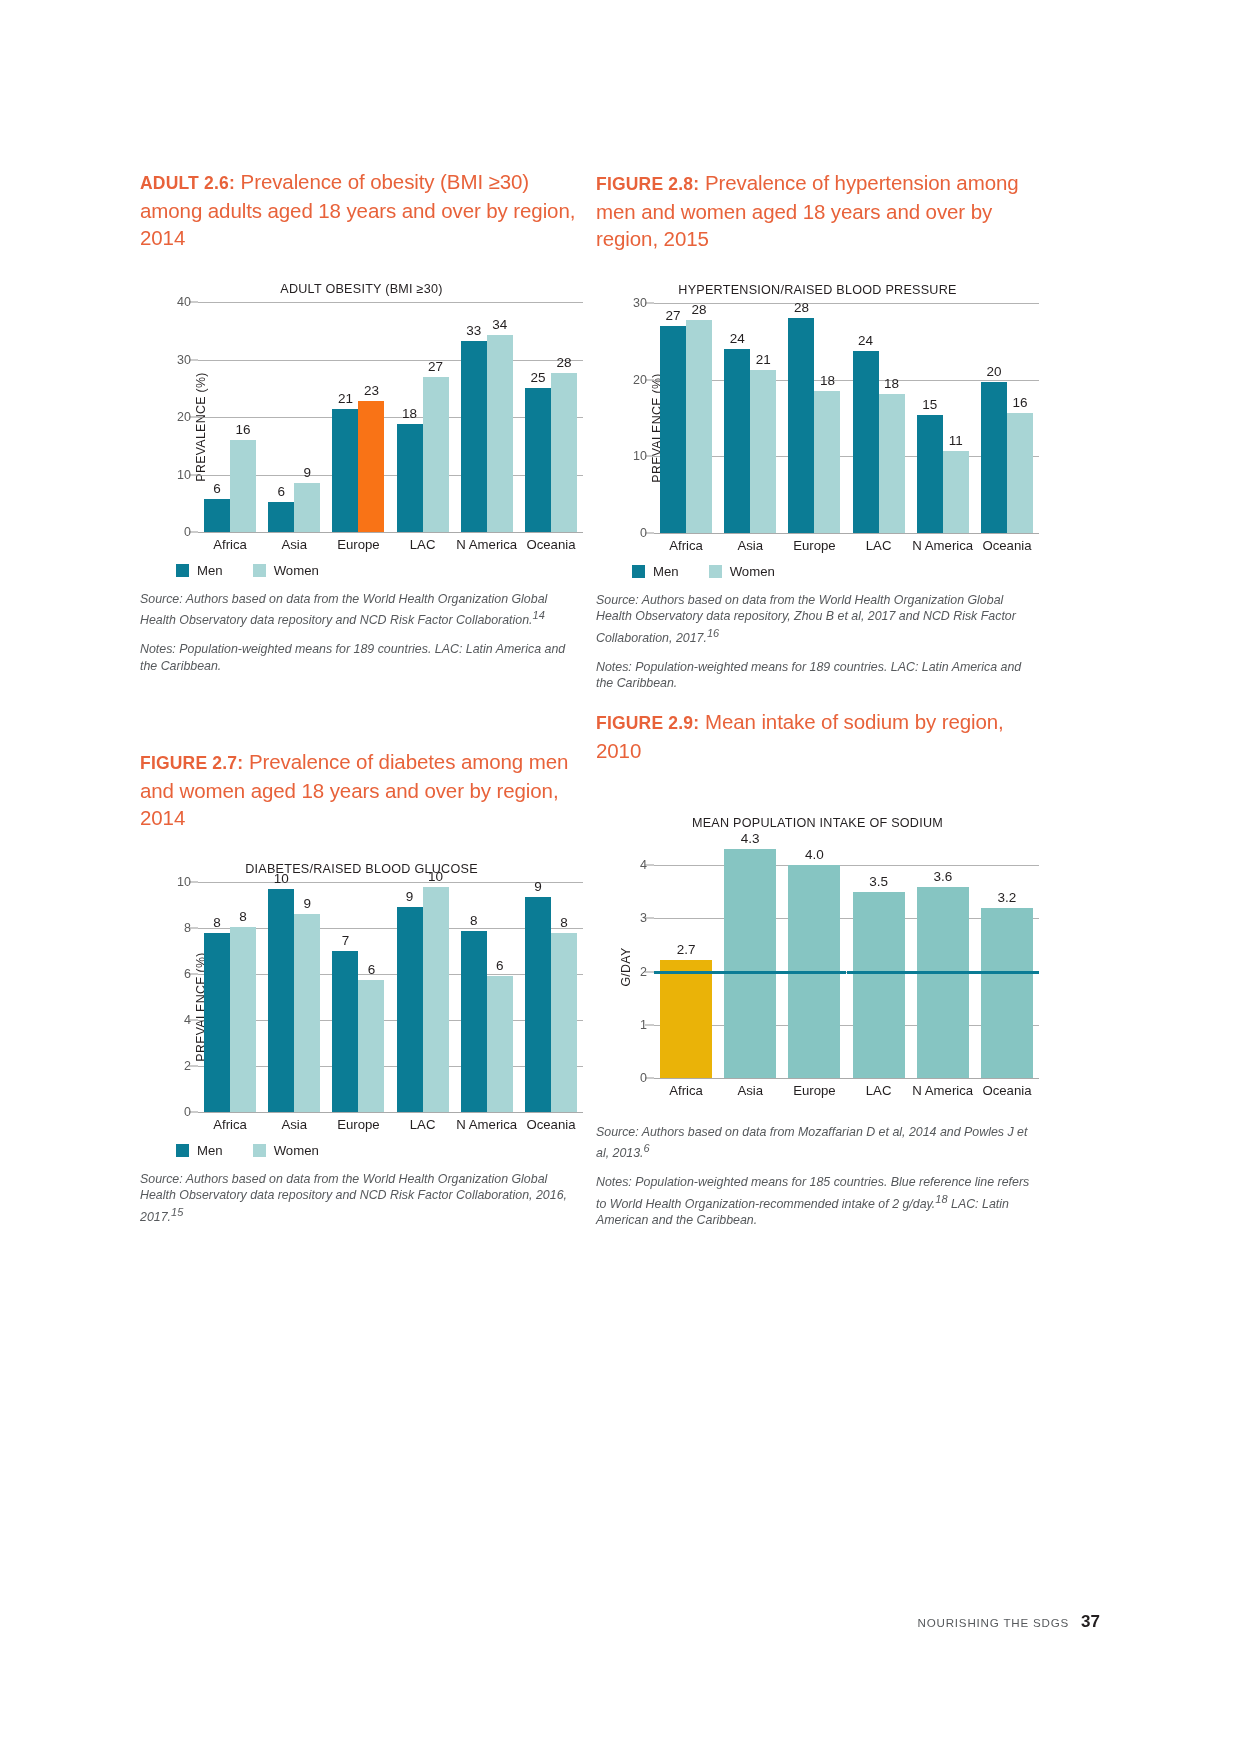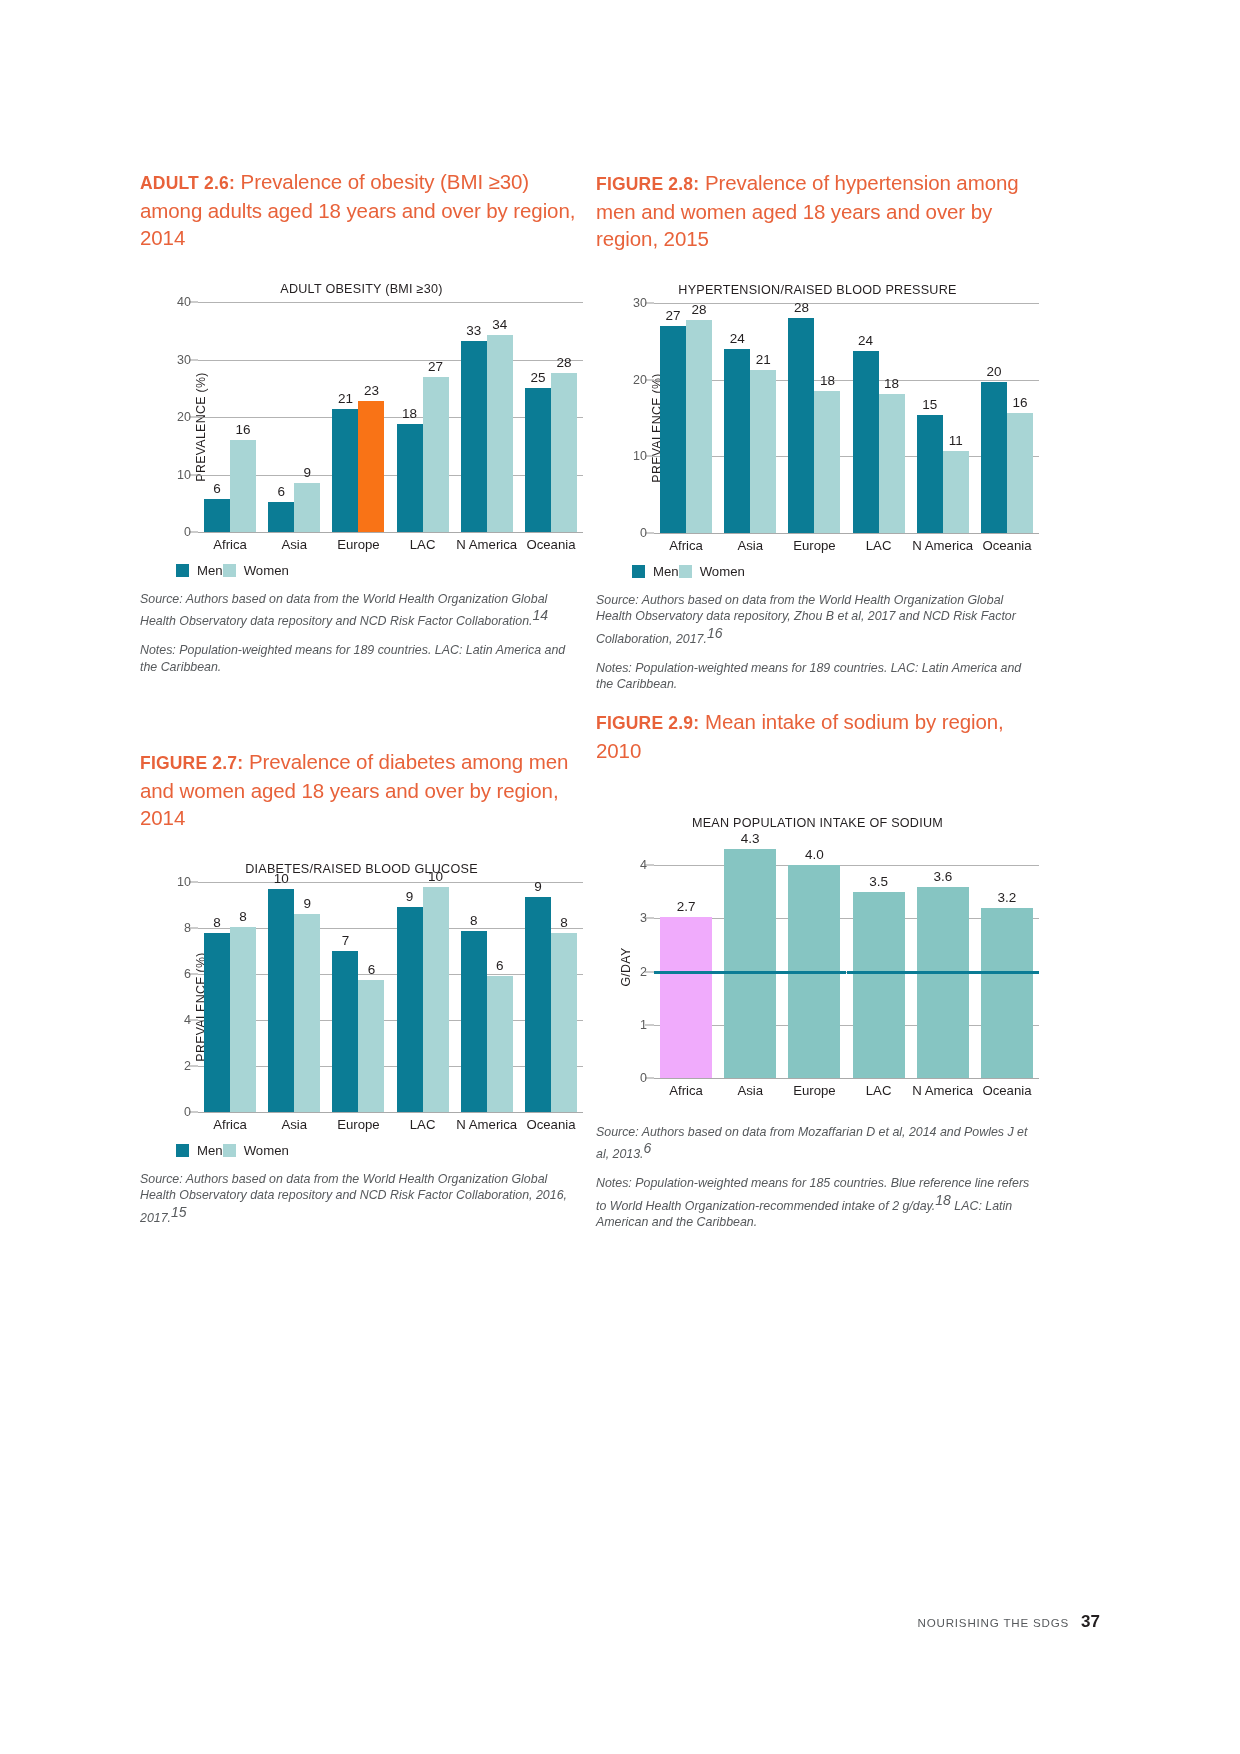--- a/index.html
+++ b/index.html
@@ -83,33 +83,33 @@
     color:#231f20;
     white-space:nowrap;
   }
   .men{background:#0b7c95;}
   .women{background:#a8d5d5;}
   .single{background:#86c5c2;}
 
   .xlabels{display:flex;margin-top:5px;}
   .xlabels div{flex:1;text-align:center;font-size:13.2px;color:#231f20;}
 
-  .legend{display:flex;margin-top:11px;padding-left:36px;}
+  .legend{display:flex;gap:30px;margin-top:11px;padding-left:36px;}
   .legend .item{display:flex;align-items:center;gap:8px;font-size:13.2px;color:#231f20;}
   .swatch{width:13px;height:13px;display:inline-block;}
 
   .note{
     font-style:italic;
     font-size:12.4px;
     line-height:16.4px;
     color:#56595c;
     margin-top:13px;
   }
   .note + .note{margin-top:11px;}
-  sup{font-size:14px;vertical-align:super;}
+  sup{font-size:11px;vertical-align:super;}
 
   .refline{
     position:absolute;
     height:3px;background:#0b7c95;
   }
 
   
   .footer{
     position:absolute;
     right:140px;
@@ -456,21 +456,21 @@
               <div class="ytick" style="top: 135.626px;">2</div>
               <div class="gridline" style="top: 82.4396px;"></div>
               <div class="tickdash" style="top: 82.4396px;"></div>
               <div class="ytick" style="top: 82.4396px;">3</div>
               <div class="gridline" style="top: 29.2527px;"></div>
               <div class="tickdash" style="top: 29.2527px;"></div>
               <div class="ytick" style="top: 29.2527px;">4</div>
             </div>
             <div class="bars">
               <div class="group">
-                <div class="bar single" style="height: 161px; width: 52px; background: #f0abfc;">
+                <div class="bar single" style="height: 118px; width: 52px; background: #eab308;">
                   <span class="val">2.7</span>
                 </div>
               </div>
               <div class="group">
                 <div class="bar single" style="height: 228.703px; width: 52px; background: rgb(134, 197, 194);">
                   <span class="val">4.3</span>
                 </div>
               </div>
               <div class="group">
                 <div class="bar single" style="height: 212.747px; width: 52px; background: rgb(134, 197, 194);">

